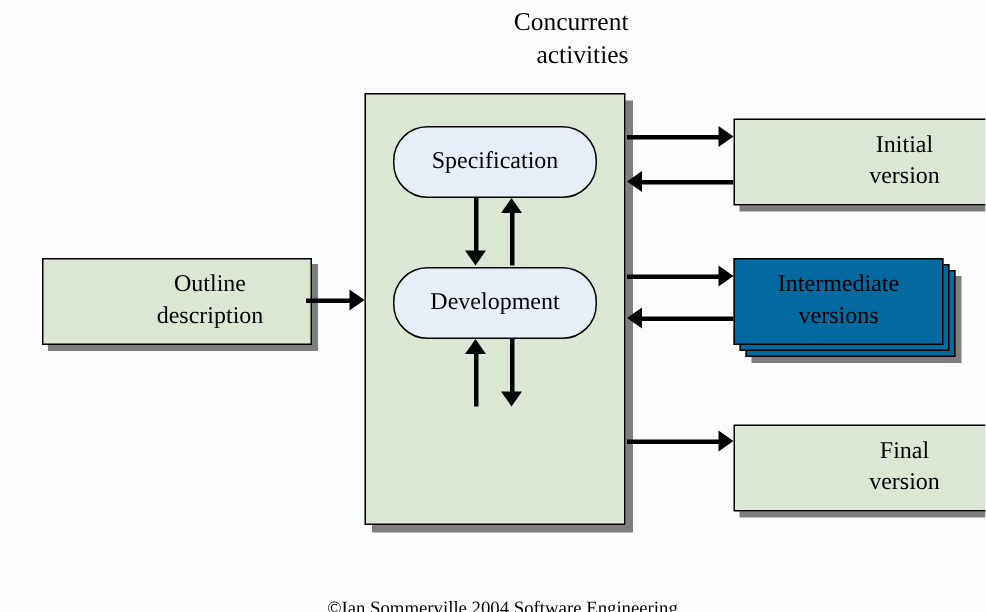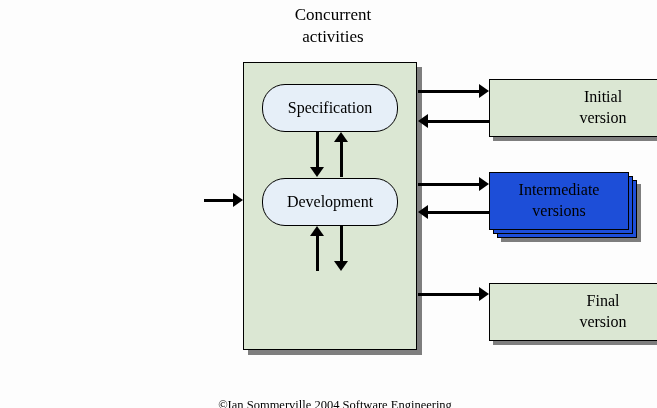--- a/index.html
+++ b/index.html
@@ -6,40 +6,40 @@
   .canvas {
     position:relative;
     width:657px; height:408px;
     background:#fdfdfd;
     overflow:hidden;
     font-family:"Liberation Serif", serif;
     color:#000;
   }
   .title {
     position:absolute; left:247px; top:4px; width:172px;
-    text-align:center; font-size:17px; line-height:1.3;
+    text-align:right; font-size:17px; line-height:1.3;
     white-space:pre-line;
   }
   .panel {
     position:absolute; left:243px; top:62px; width:172px; height:286px;
     background:#dbe7d3; border:1px solid #000;
     box-shadow:5px 5px 0 #7e7e7e;
   }
   .gbox {
     position:absolute;
     background:#dbe7d3; border:1px solid #000;
     box-shadow:4px 4px 0 #7e7e7e;
     display:flex; align-items:center; justify-content:center;
     text-align:center; font-size:16px; line-height:1.3;
     white-space:pre-line;
     padding-left:44px;
   }
   .sheet {
     position:absolute; width:138px; height:56px;
-    background:#1d4ed8; border:1px solid #000;
+    background:#0369a1; border:1px solid #000;
   }
   .sheet.shadowed { box-shadow:4px 4px 0 #7e7e7e; }
   .sheet.front {
     display:flex; align-items:center; justify-content:center;
     text-align:center; font-size:16px; line-height:1.3;
     white-space:pre-line;
   }
   .activity {
     position:absolute; left:262px; width:134px; height:46px;
     background:#e6eff8; border:1px solid #000; border-radius:23px;
@@ -77,20 +77,22 @@
 
   <div class="activity" style="top:84px;">Specification</div>
   <div class="activity" style="top:178px;">Development</div>
 
   <div class="arrow a-down" style="left:310px; top:132px; width:14px; height:45px;"></div>
   <div class="arrow a-up" style="left:334px; top:132px; width:14px; height:45px;"></div>
 
   <div class="arrow a-up" style="left:310px; top:226px; width:14px; height:45px;"></div>
   <div class="arrow a-down" style="left:334px; top:226px; width:14px; height:45px;"></div>
 
+  <div class="gbox" style="left:28px; top:172px; width:134px; height:56px;">Outline
+description</div>
   <div class="arrow a-right" style="left:204px; top:193px; width:39px; height:14px;"></div>
 
   <div class="arrow a-right" style="left:418px; top:84px;  width:71px; height:14px;"></div>
   <div class="arrow a-left" style="left:418px; top:114px; width:71px; height:14px;"></div>
   <div class="gbox" style="left:489px; top:79px; width:138px; height:56px;">Initial
 version</div>
 
   <div class="arrow a-right" style="left:418px; top:177px; width:71px; height:14px;"></div>
   <div class="arrow a-left" style="left:418px; top:205px; width:71px; height:14px;"></div>
   <div class="sheet shadowed" style="left:497px; top:180px;"></div>

